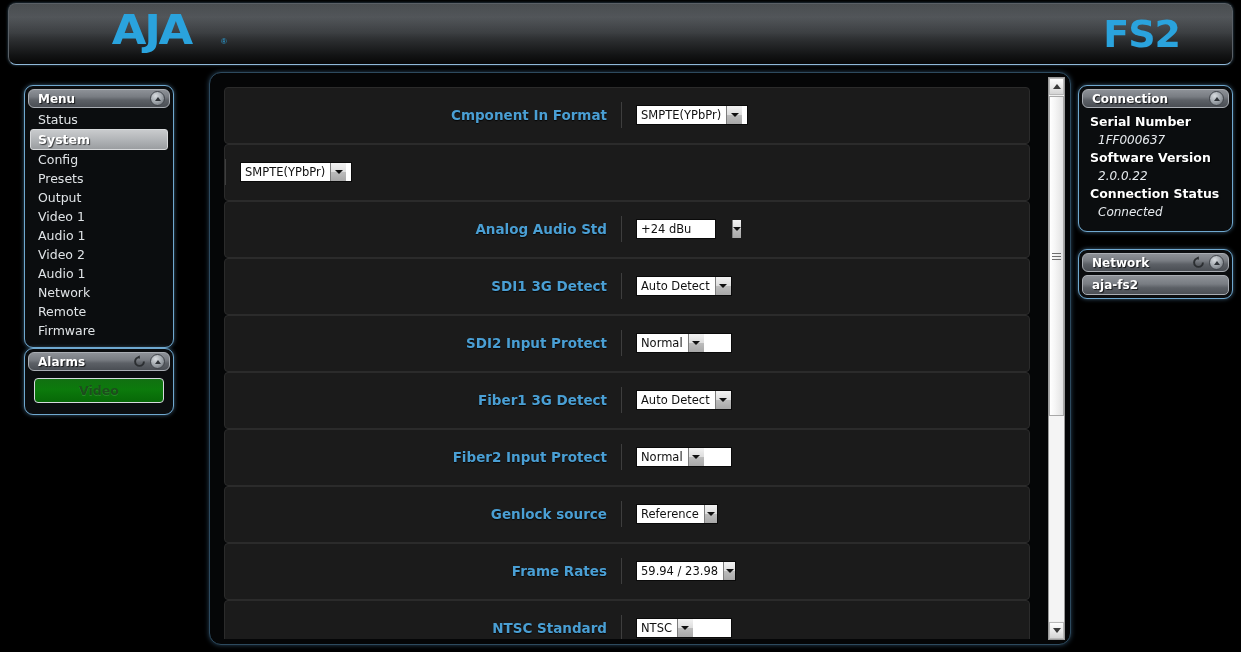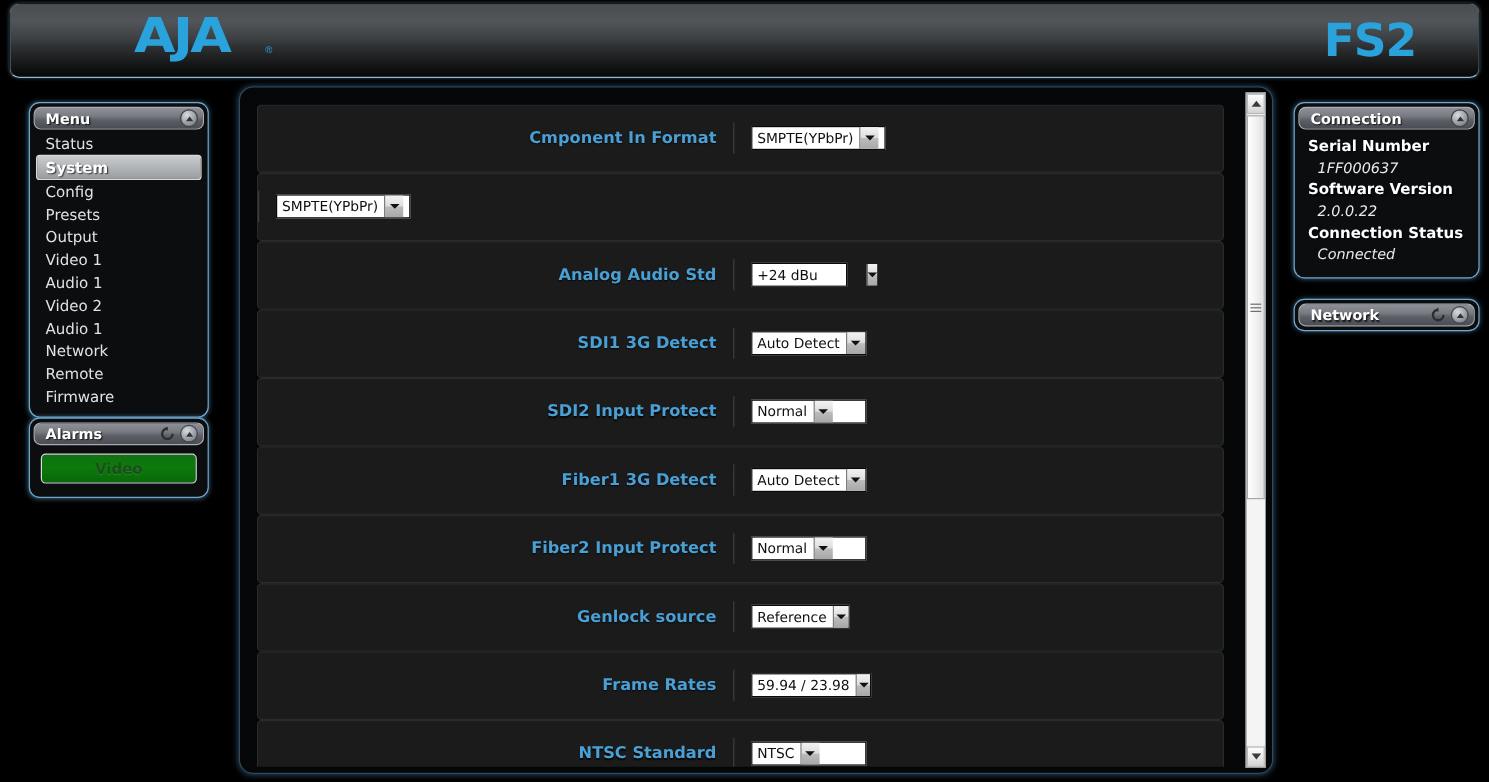--- a/index.html
+++ b/index.html
@@ -196,21 +196,21 @@
     font-weight: bold;
     font-size: 12px;
     color: #ffffff;
     text-shadow: 1px 1px 1px rgba(0,0,0,0.75);
     cursor: pointer;
   }
 
   
   #content-panel {
     position: absolute;
-    left: 199px; top: 72px;
+    left: 209px; top: 72px;
     width: 862px; height: 573px;
     border-radius: 12px;
     background: #050607;
     border: 1px solid #2d4a5e;
     box-shadow: 0 0 5px rgba(90,150,200,0.45);
     overflow: hidden;
   }
   .rows-area {
     position: absolute;
     left: 14px; top: 14px;
@@ -408,20 +408,23 @@
         <svg width="13" height="13" viewBox="0 0 16 16">
           <path d="M8 2.6A5.4 5.4 0 1 0 13.4 8" stroke="#2b2e31" stroke-width="2.4" fill="none"></path>
           <path d="M8.2 0.4 L5.2 2.8 L8.2 5.0 Z" fill="#2b2e31"></path>
         </svg>
       </span>
       <span class="circ-btn">
           <i class="chev-up"></i>
         </span>
     </span>
   </div>
+  <div class="net-body" id="net-body">
+      <div class="net-item">aja-fs2</div>
+    </div>
 </div>
 
 <div id="content-panel">
   <div class="rows-area" id="rows-area">
       <div class="row">
         <div class="row-label">Cmponent In Format</div>
         <div class="row-sep"></div>
         <div class="row-ctrl"><div class="sel" style="width: 112px;">
             <span class="sel-text">SMPTE(YPbPr)</span>
             <span class="sel-arrow">

